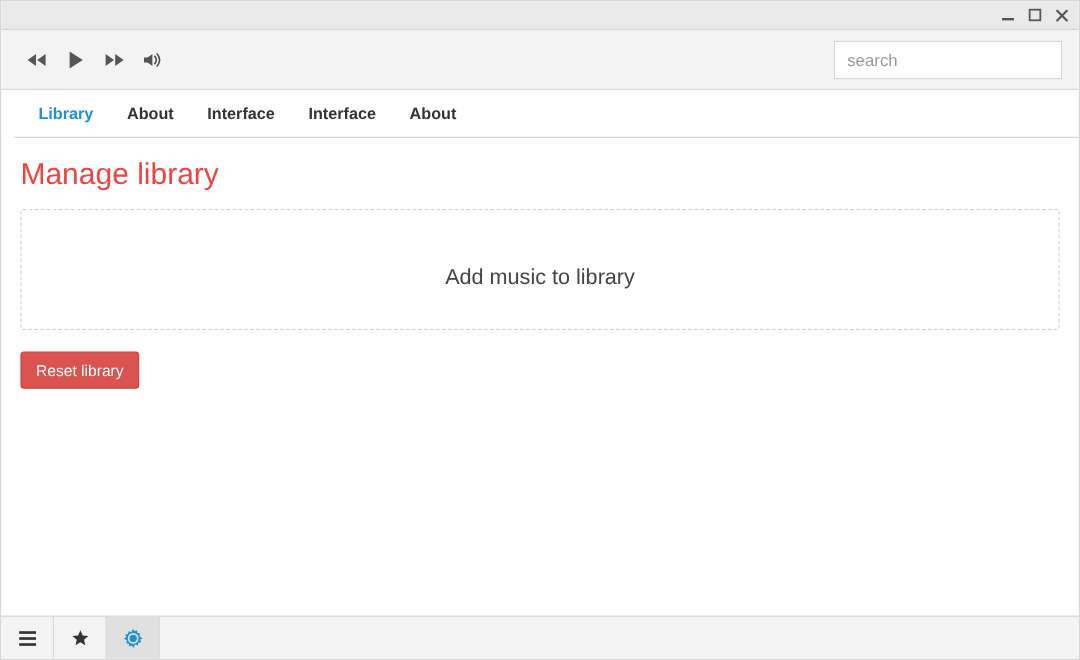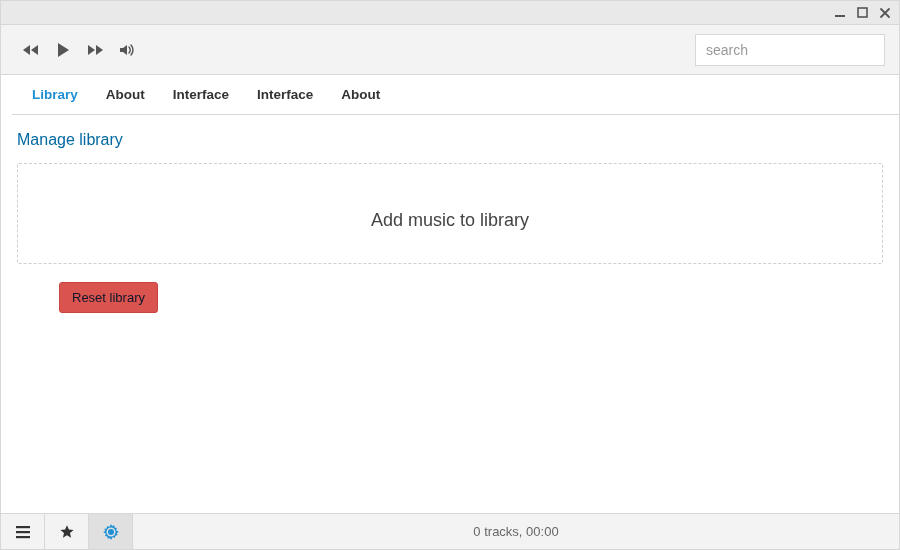--- a/index.html
+++ b/index.html
@@ -82,23 +82,23 @@
   .tab.active { color: #1e90d6; }
 
   
   .content {
     flex: 1;
     padding: 16px;
     overflow: auto;
     background: #fff;
   }
   .content h2 {
-    font-size: 16px;
+    font-size: 25px;
     font-weight: 400;
-    color: #0369a1;
+    color: #ef4444;
     margin-bottom: 14px;
   }
   .dropzone {
     border: 1px dashed #cfcfcf;
     border-radius: 2px;
     padding: 24px 10px 26px;
     text-align: center;
     margin-bottom: 18px;
   }
   .drop-title {
@@ -106,27 +106,26 @@
     color: #444;
     margin-bottom: 6px;
     margin-top: 22px;
   }
   .drop-sub {
     font-size: 13px;
     color: #8a8a8a;
   }
   .reset-btn {
     background: #d9534f;
-    color: #0f172a;
+    color: #ffffff;
     border: 1px solid #c9433f;
     border-radius: 3px;
     padding: 7px 12px;
     font-size: 13px;
     cursor: pointer;
-    margin-left: 42px;
   }
 
   
   .footer {
     height: 36px;
     background: #f3f3f3;
     border-top: 1px solid #d7d7d7;
     display: flex;
     align-items: stretch;
   }
@@ -256,14 +255,13 @@
     </span>
   </div>
   <div class="fbtn active">
     <span>
       <svg width="16" height="16" viewBox="0 0 16 16" fill="#1e90d6">
         <path d="M8 5a3 3 0 1 0 0 6 3 3 0 0 0 0-6z"></path>
         <path d="M8 0l1 2.1 2.2-.8.4 2.3 2.3.4-.8 2.2L15.9 8l-2.1 1 .8 2.2-2.3.4-.4 2.3-2.2-.8L8 16l-1-2.1-2.2.8-.4-2.3-2.3-.4.8-2.2L.1 8l2.1-1-.8-2.2 2.3-.4.4-2.3 2.2.8L8 0zm0 3.5A4.5 4.5 0 1 0 8 12.5 4.5 4.5 0 0 0 8 3.5z"></path>
       </svg>
     </span>
   </div>
-  <div class="status">0 tracks, 00:00</div>
 </div>
 
 </body></html>

